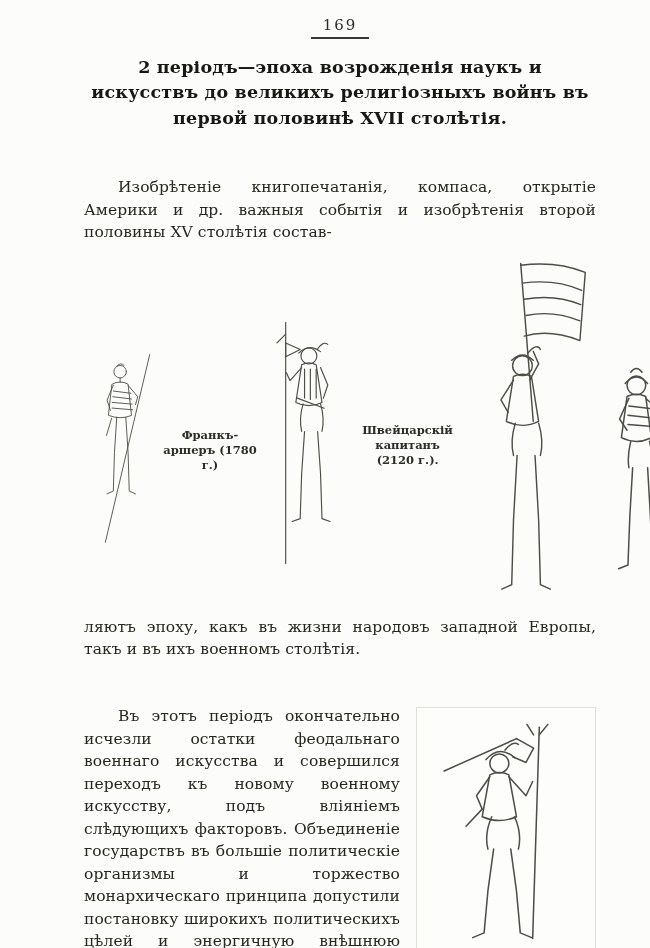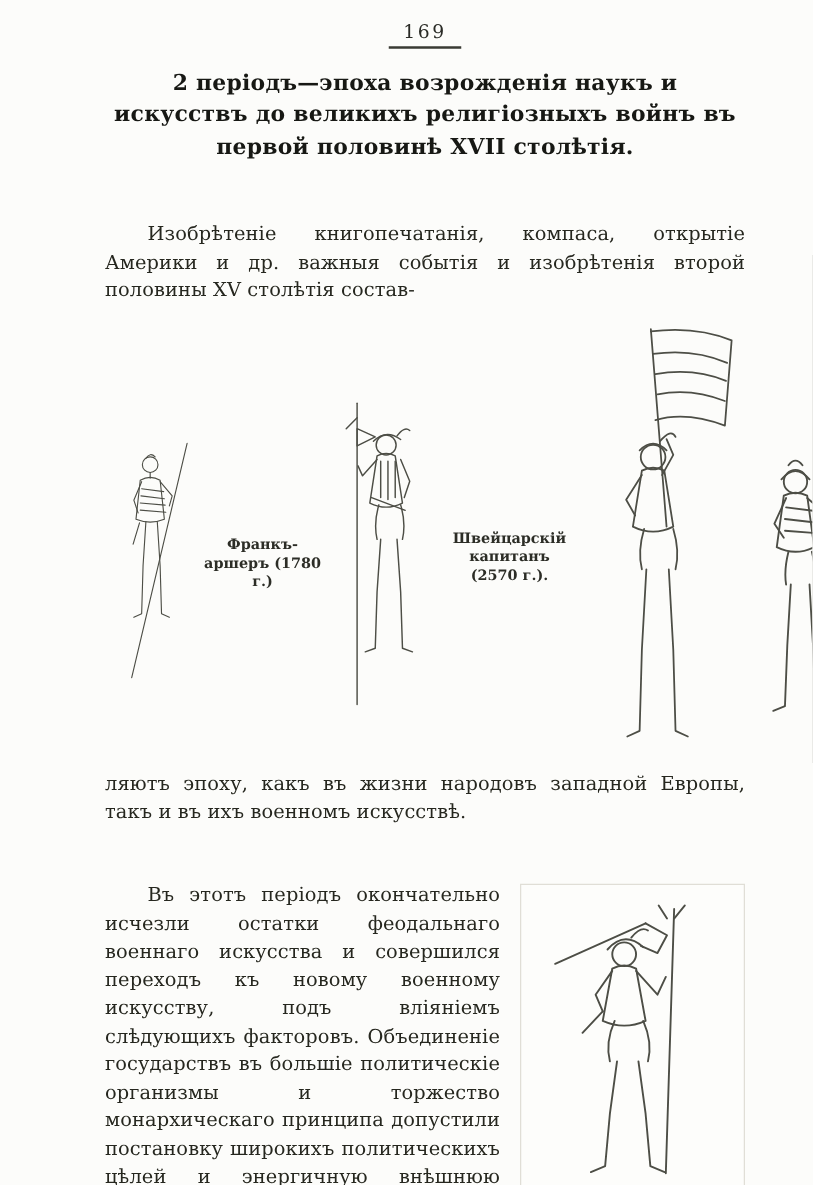--- a/index.html
+++ b/index.html
@@ -146,21 +146,21 @@
           <path d="M60,72 l0,40 M68,72 l0,42 M76,72 l0,40"></path>
           <path d="M56,70 l-16,18 l-5,-11"></path>
           <path d="M82,70 l10,24 l-6,18"></path>
           <path d="M58,120 q-6,20 -2,38 M82,120 q6,20 2,38"></path>
           <path d="M60,158 l-4,58 l-2,62 l-11,4"></path>
           <path d="M78,158 l4,58 l2,62 l11,4"></path>
           <path d="M50,112 l37,14"></path>
         </svg>
         <figcaption class="figcap">
           <span>Швейцарскій капитанъ</span><br>
-          <span>(2570 г.).</span>
+          <span>(2120 г.).</span>
         </figcaption>
       </div>
 
       <div class="figure-item">
         <svg class="engraving" viewBox="0 0 135 390" width="128" height="350">
           <line x1="56" y1="6" x2="70" y2="182"></line>
           <path d="M56,8 q40,-5 72,8 l-6,76 q-34,-13 -62,-5"></path>
           <path d="M58,28 q36,-5 66,8 M60,46 q34,-6 63,6 M62,64 q30,-6 60,6"></path>
           <circle cx="58" cy="120" r="11"></circle>
           <path d="M46,114 q12,-12 24,0"></path>
@@ -191,21 +191,21 @@
         </svg>
         <figcaption class="figcap">
           <span>Пикинеръ.</span><br>
           <span></span>
         </figcaption>
       </div>
 
     </div>
   </figure>
 
-  <p class="body-text">ляютъ эпоху, какъ въ жизни народовъ западной Европы, такъ и въ ихъ военномъ искусствѣ.</p>
+  <p class="body-text">ляютъ эпоху, какъ въ жизни народовъ западной Европы, такъ и въ ихъ военномъ столѣтія.</p>
 
   <div class="lower-section">
 
     <figure class="side-figure">
       <svg class="engraving" viewBox="0 0 170 250" width="168" height="238">
         <line x1="120" y1="16" x2="113" y2="238"></line>
         <path d="M114,24 l-7,-11 M120,24 l9,-11"></path>
         <path d="M20,62 L96,28"></path>
         <path d="M96,28 l18,10 l-8,15 l-14,-6"></path>
         <circle cx="78" cy="54" r="10"></circle>

